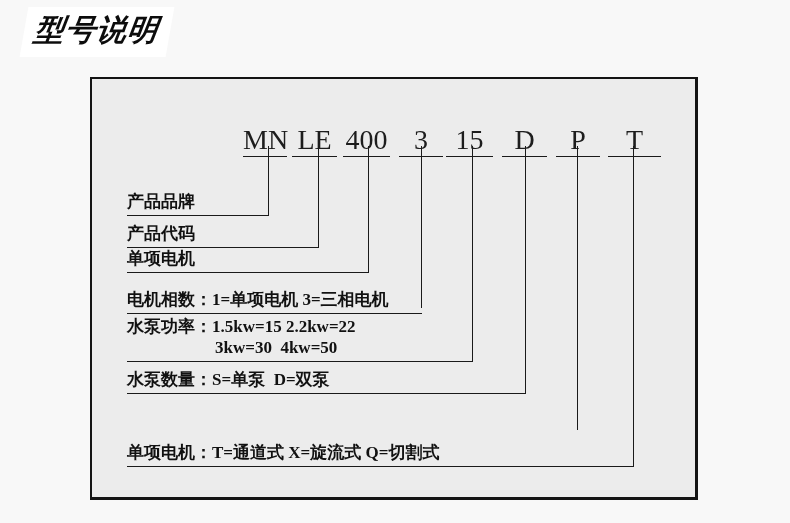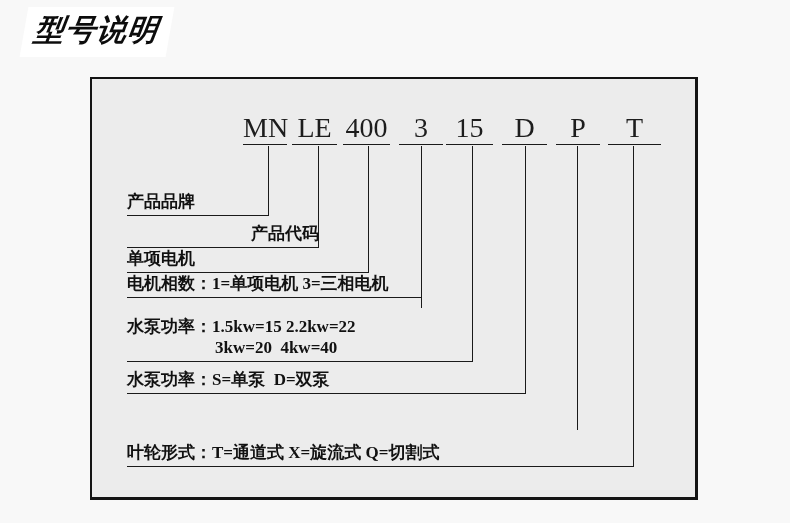--- a/index.html
+++ b/index.html
@@ -34,21 +34,21 @@
     position:absolute;left:90px;top:77px;
     width:608px;height:423px;
     box-sizing:border-box;
     background:#ececec;
     border:2px solid #141414;
     border-right-width:3px;
     border-bottom-width:3px;
   }
   
   .seg{
-    position:absolute;top:112px;height:33px;
+    position:absolute;top:124px;height:33px;
     box-sizing:border-box;
     border-bottom:1px solid #1a1a1a;
     font-size:28px;line-height:31px;
     text-align:center;
     color:#1d1d1d;
     white-space:pre;
   }
   
   .vline{
     position:absolute;width:1px;
@@ -97,38 +97,38 @@
   <div class="vline" style="left:421px;top:146px;height:162px;"></div>
   <div class="vline" style="left:472px;top:146px;height:216px;"></div>
   <div class="vline" style="left:525px;top:146px;height:248px;"></div>
   <div class="vline" style="left:577px;top:146px;height:284px;"></div>
   <div class="vline" style="left:633px;top:146px;height:321px;"></div>
 
   <div class="spec-row" style="top:190px;height:26px;width:142px;">
     <span class="spec-text">产品品牌</span>
   </div>
 
-  <div class="spec-row" style="top:222px;height:26px;width:192px;justify-content:flex-end;">
+  <div class="spec-row" style="top:222px;height:26px;width:192px;">
     <span class="spec-text">产品代码</span>
   </div>
 
   <div class="spec-row" style="top:247px;height:26px;width:242px;">
     <span class="spec-text">单项电机</span>
   </div>
 
-  <div class="spec-row" style="top:272px;height:26px;width:295px;align-items:flex-end;">
+  <div class="spec-row" style="top:288px;height:26px;width:295px;align-items:flex-end;">
     <span class="spec-text">电机相数：1=单项电机 3=三相电机</span>
   </div>
 
   <div class="spec-row" style="top:312px;height:50px;width:346px;">
-    <span class="spec-text"><span>水泵功率：1.5kw=15 2.2kw=22</span><span class="indent">3kw=20  4kw=40</span></span>
+    <span class="spec-text"><span>水泵功率：1.5kw=15 2.2kw=22</span><span class="indent">3kw=30  4kw=50</span></span>
   </div>
 
   <div class="spec-row" style="top:368px;height:26px;width:399px;">
-    <span class="spec-text">水泵功率：S=单泵  D=双泵</span>
+    <span class="spec-text">水泵数量：S=单泵  D=双泵</span>
   </div>
 
 
   <div class="spec-row" style="top:441px;height:26px;width:507px;">
-    <span class="spec-text">叶轮形式：T=通道式 X=旋流式 Q=切割式</span>
+    <span class="spec-text">单项电机：T=通道式 X=旋流式 Q=切割式</span>
   </div>
 
 </div>
 
 </body></html>

